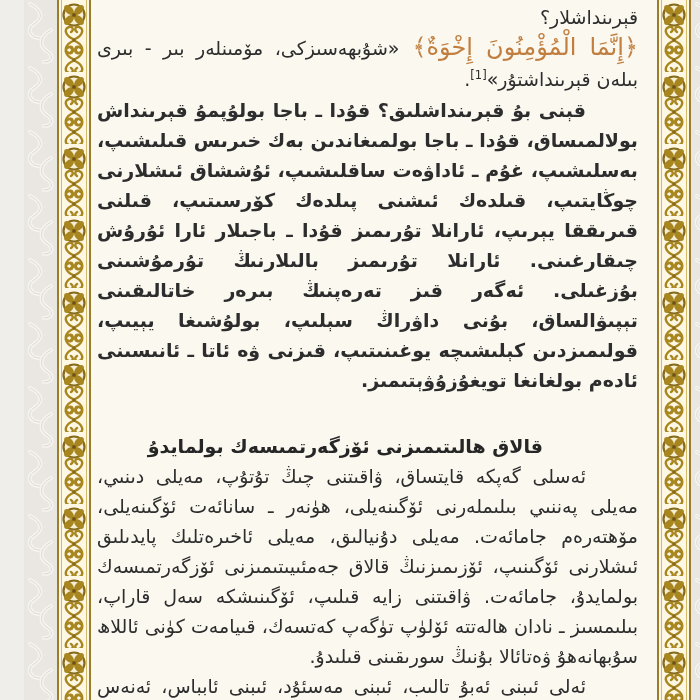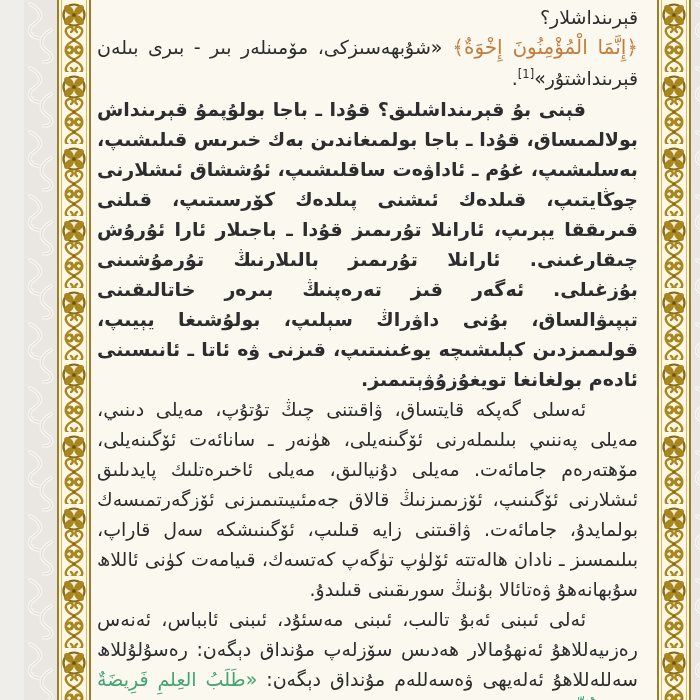--- a/index.html
+++ b/index.html
@@ -33,21 +33,21 @@
     direction: rtl;
     text-align: justify;
     color: #2d2d2d;
     font-size: 19px;
     line-height: 30px;
     padding-top: 2px;
   }
   .content p { margin: 0; }
   .frag   { text-align: right; }
   .ayah   { margin-top: 10px; line-height: 31px; }
-  .quran  { color: #c17e3e; font-size: 20px; }
+  .quran  { color: #c17e3e; font-size: 24px; }
   .hadith { color: #44a274; }
   .indent { text-indent: 52px; }
   .p-brotherhood { margin-top: 8px; font-weight: bold; }
   .heading {
     margin: 36px 95px 0 0;
     font-size: 19px;
     font-weight: bold;
     text-align: right;
     line-height: 30px;
     color: #262626;
@@ -121,19 +121,20 @@
   </svg>
 
   <div class="content" dir="rtl">
 
     <p class="frag">قېرىنداشلار؟</p>
 
     <p class="ayah"><span class="quran">﴿إِنَّمَا الْمُؤْمِنُونَ إِخْوَةٌ﴾ </span><span>«شۇبھەسىزكى، مۆمىنلەر بىر - بىرى بىلەن قېرىنداشتۇر»</span><sup class="fn" dir="ltr">[1]</sup><span>.</span></p>
 
     <p class="indent p-brotherhood">قېنى بۇ قېرىنداشلىق؟ قۇدا ـ باجا بولۇپمۇ قېرىنداش بولالمىساق، قۇدا ـ باجا بولمىغاندىن بەك خىرىس قىلىشىپ، بەسلىشىپ، غۇم ـ ئاداۋەت ساقلىشىپ، ئۇششاق ئىشلارنى چوڭايتىپ، قىلدەك ئىشنى پىلدەك كۆرسىتىپ، قىلنى قىرىققا يېرىپ، ئارانلا تۇرىمىز قۇدا ـ باجىلار ئارا ئۇرۇش چىقارغىنى. ئارانلا تۇرىمىز بالىلارنىڭ تۇرمۇشىنى بۇزغىلى. ئەگەر قىز تەرەپنىڭ بىرەر خاتالىقىنى تېپىۋالساق، بۇنى داۋراڭ سېلىپ، بولۇشىغا يېيىپ، قولىمىزدىن كېلىشىچە يوغىنىتىپ، قىزنى ۋە ئاتا ـ ئانىسىنى ئادەم بولغانغا تويغۇزۇۋېتىمىز.</p>
 
+    <h2 class="heading">قالاق ھالىتىمىزنى ئۆزگەرتمىسەك بولمايدۇ</h2>
 
     <p class="indent p-learning">ئەسلى گەپكە قايتساق، ۋاقىتنى چىڭ تۇتۇپ، مەيلى دىنىي، مەيلى پەننىي بىلىملەرنى ئۆگىنەيلى، ھۈنەر ـ سانائەت ئۆگىنەيلى، مۆھتەرەم جامائەت. مەيلى دۇنيالىق، مەيلى ئاخىرەتلىك پايدىلىق ئىشلارنى ئۆگىنىپ، ئۆزىمىزنىڭ قالاق جەمئىيىتىمىزنى ئۆزگەرتمىسەك بولمايدۇ، جامائەت. ۋاقىتنى زايە قىلىپ، ئۆگىنىشكە سەل قاراپ، بىلىمسىز ـ نادان ھالەتتە ئۆلۈپ تۈگەپ كەتسەك، قىيامەت كۈنى ئاللاھ سۇبھانەھۇ ۋەتائالا بۇنىڭ سورىقىنى قىلىدۇ.</p>
 
     <p class="indent p-hadith"><span>ئەلى ئىبنى ئەبۇ تالىب، ئىبنى مەسئۇد، ئىبنى ئابباس، ئەنەس رەزىيەللاھۇ ئەنھۇمالار ھەدىس سۆزلەپ مۇنداق دېگەن: رەسۇلۇللاھ سەللەللاھۇ ئەلەيھى ۋەسەللەم مۇنداق دېگەن: </span><span class="hadith">«طَلَبُ العِلمِ فَرِيضَةٌ على كُلِّ مُسلِمٍ» </span></p>
 
   </div>
 </div>
 
 </body></html>

